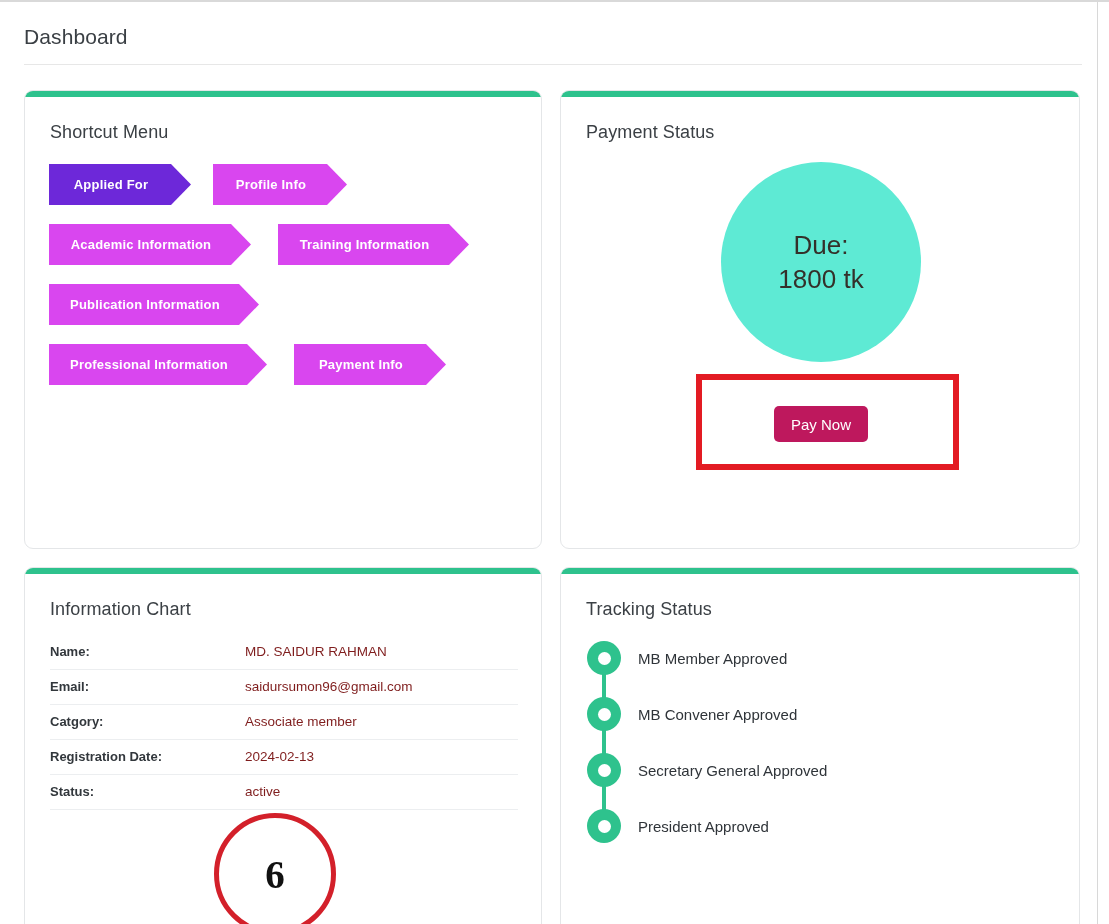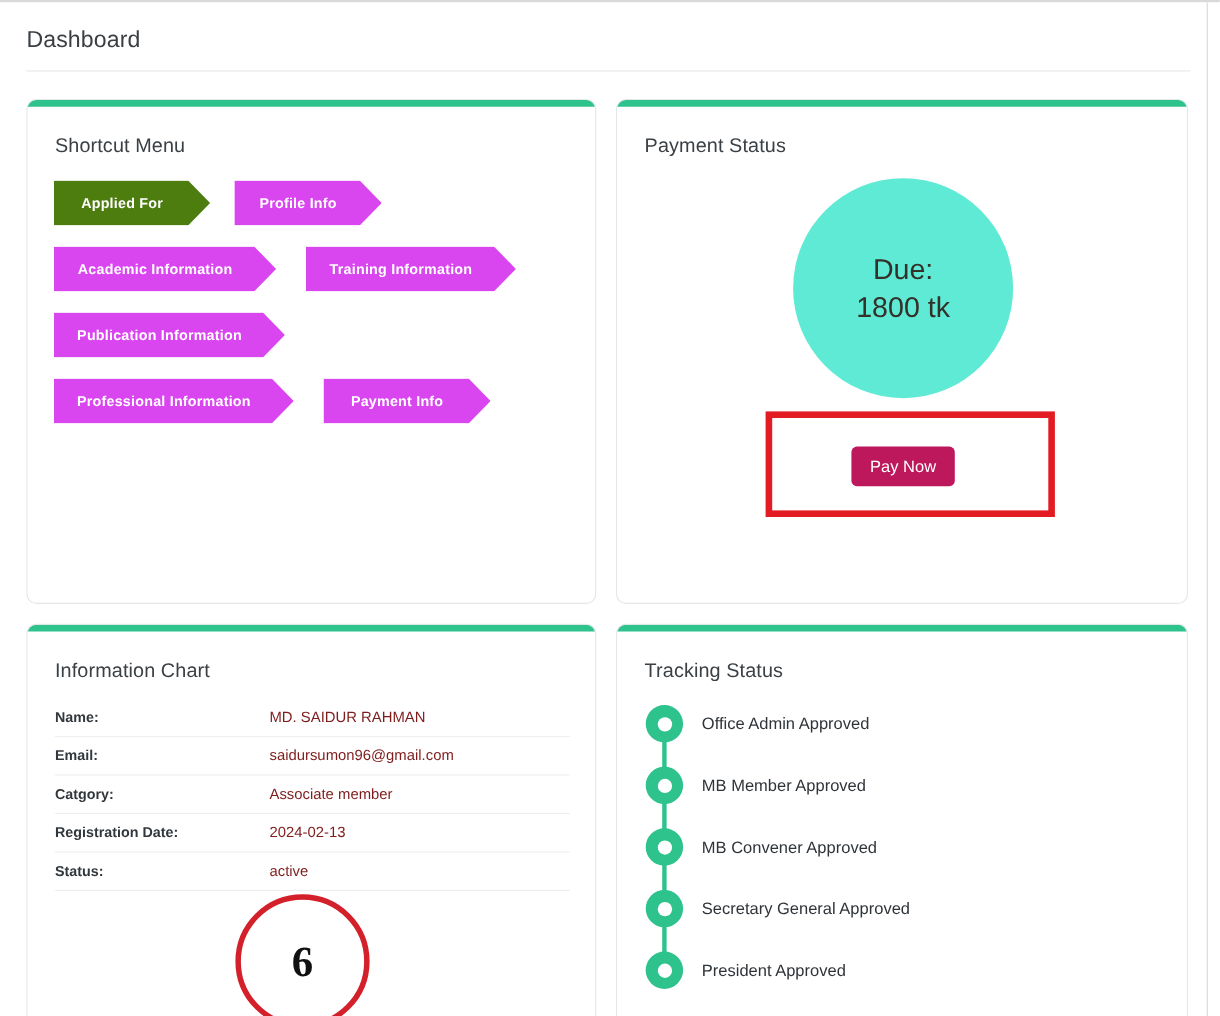--- a/index.html
+++ b/index.html
@@ -65,21 +65,21 @@
     background: #d946ef;
     color: #ffffff;
     font-size: 13px; font-weight: bold;
     display: flex; align-items: center; justify-content: center;
     letter-spacing: .2px;
     clip-path: polygon(0 0, calc(100% - 20px) 0, 100% 50%, calc(100% - 20px) 100%, 0 100%);
     padding-right: 18px;
     cursor: pointer;
     white-space: nowrap;
   }
-  .arrow.is-active { background: #4d7c0f; }
+  .arrow.is-active { background: #6d28d9; }
 
   
   .due-circle {
     position: absolute; left: 160px; top: 71px;
     width: 200px; height: 200px; border-radius: 50%;
     background: #5eead4;
     display: flex; flex-direction: column;
     align-items: center; justify-content: center;
   }
   .due-label, .due-amount {
@@ -224,35 +224,30 @@
     </div>
   </div>
 
   <div class="card" id="card-tracking">
     <div class="card-accent"></div>
     <div class="card-title">Tracking Status</div>
     <div class="timeline" id="tracking-steps">
         <div class="tl-item">
           <div class="tl-connector"></div>
           <div class="tl-marker"></div>
-          <div class="tl-label">Office Admin Approved</div>
+          <div class="tl-label">MB Member Approved</div>
         </div>
         <div class="tl-item">
           <div class="tl-connector"></div>
           <div class="tl-marker"></div>
-          <div class="tl-label">MB Member Approved</div>
+          <div class="tl-label">MB Convener Approved</div>
         </div>
         <div class="tl-item">
           <div class="tl-connector"></div>
           <div class="tl-marker"></div>
-          <div class="tl-label">MB Convener Approved</div>
-        </div>
-        <div class="tl-item">
-          <div class="tl-connector"></div>
-          <div class="tl-marker"></div>
           <div class="tl-label">Secretary General Approved</div>
         </div>
         <div class="tl-item">
           <div class="tl-marker"></div>
           <div class="tl-label">President Approved</div>
         </div>
       </div>
   </div>
 
 </div>

